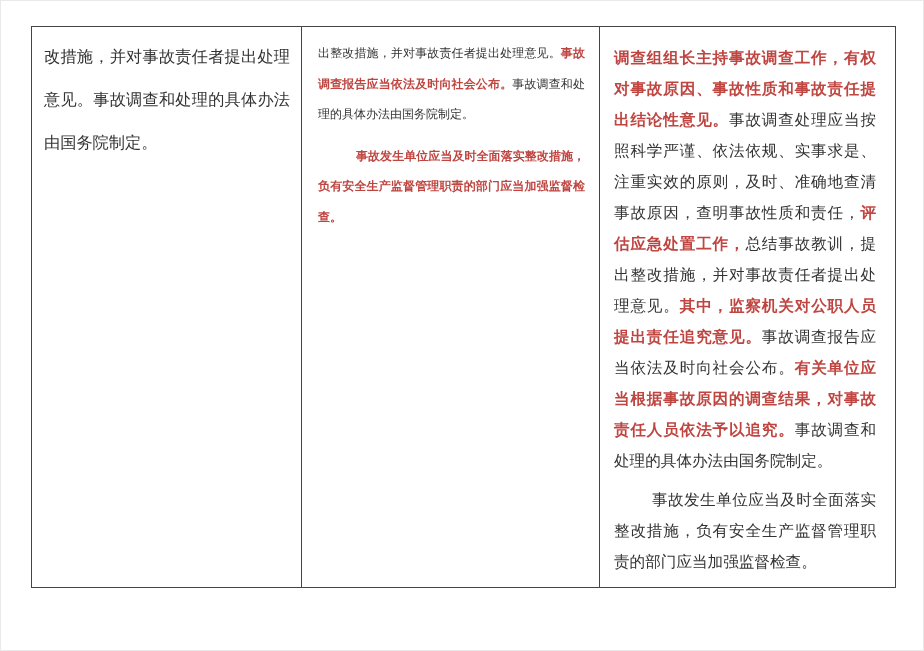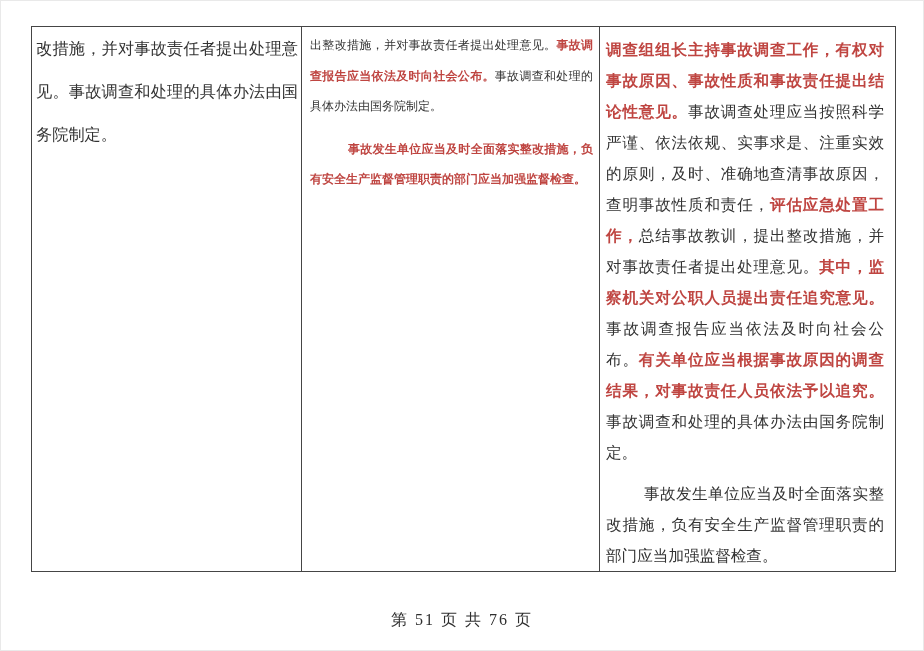--- a/index.html
+++ b/index.html
@@ -44,26 +44,27 @@
     line-height: 30.5px;
     padding: 3px 6px 0 8px;
   }
   td.c3 {
     width: 296px;
     font-size: 15.6px;
     line-height: 31px;
     padding: 7px 11px 0 6px;
   }
   p.para {
-    margin: 0;
+    margin: 8px;
     text-align: justify;
     color: var(--black, #333333);
   }
   p.para.indent {
     text-indent: 38px;
+    font-family: Liberation Mono, monospace;
   }
   td.c2 p.para.indent { margin-top: 12px; }
   td.c3 p.para.indent { margin-top: 10px; }
   .run-black { color: var(--black, #333333); }
   .run-red {
     color: var(--red, #bf4541);
     font-weight: bold;
   }
   .footer {
     position: absolute;
@@ -92,14 +93,13 @@
             <p class="para"><span class="run-black">出整改措施，并对事故责任者提出处理意见。</span><span class="run-red">事故调查报告应当依法及时向社会公布。</span><span class="run-black">事故调查和处理的具体办法由国务院制定。</span></p>
             <p class="para indent"><span class="run-red">事故发生单位应当及时全面落实整改措施，负有安全生产监督管理职责的部门应当加强监督检查。</span></p>
           </td>
       <td class="c3">
             <p class="para"><span class="run-red">调查组组长主持事故调查工作，有权对事故原因、事故性质和事故责任提出结论性意见。</span><span class="run-black">事故调查处理应当按照科学严谨、依法依规、实事求是、注重实效的原则，及时、准确地查清事故原因，查明事故性质和责任，</span><span class="run-red">评估应急处置工作，</span><span class="run-black">总结事故教训，提出整改措施，并对事故责任者提出处理意见。</span><span class="run-red">其中，监察机关对公职人员提出责任追究意见。</span><span class="run-black">事故调查报告应当依法及时向社会公布。</span><span class="run-red">有关单位应当根据事故原因的调查结果，对事故责任人员依法予以追究。</span><span class="run-black">事故调查和处理的具体办法由国务院制定。</span></p>
             <p class="para indent"><span class="run-black">事故发生单位应当及时全面落实整改措施，负有安全生产监督管理职责的部门应当加强监督检查。</span></p>
           </td>
     </tr>
   </tbody>
     </table>
-  <div class="footer">第 51 页 共 76 页</div>
 </div>
 
 </body></html>

